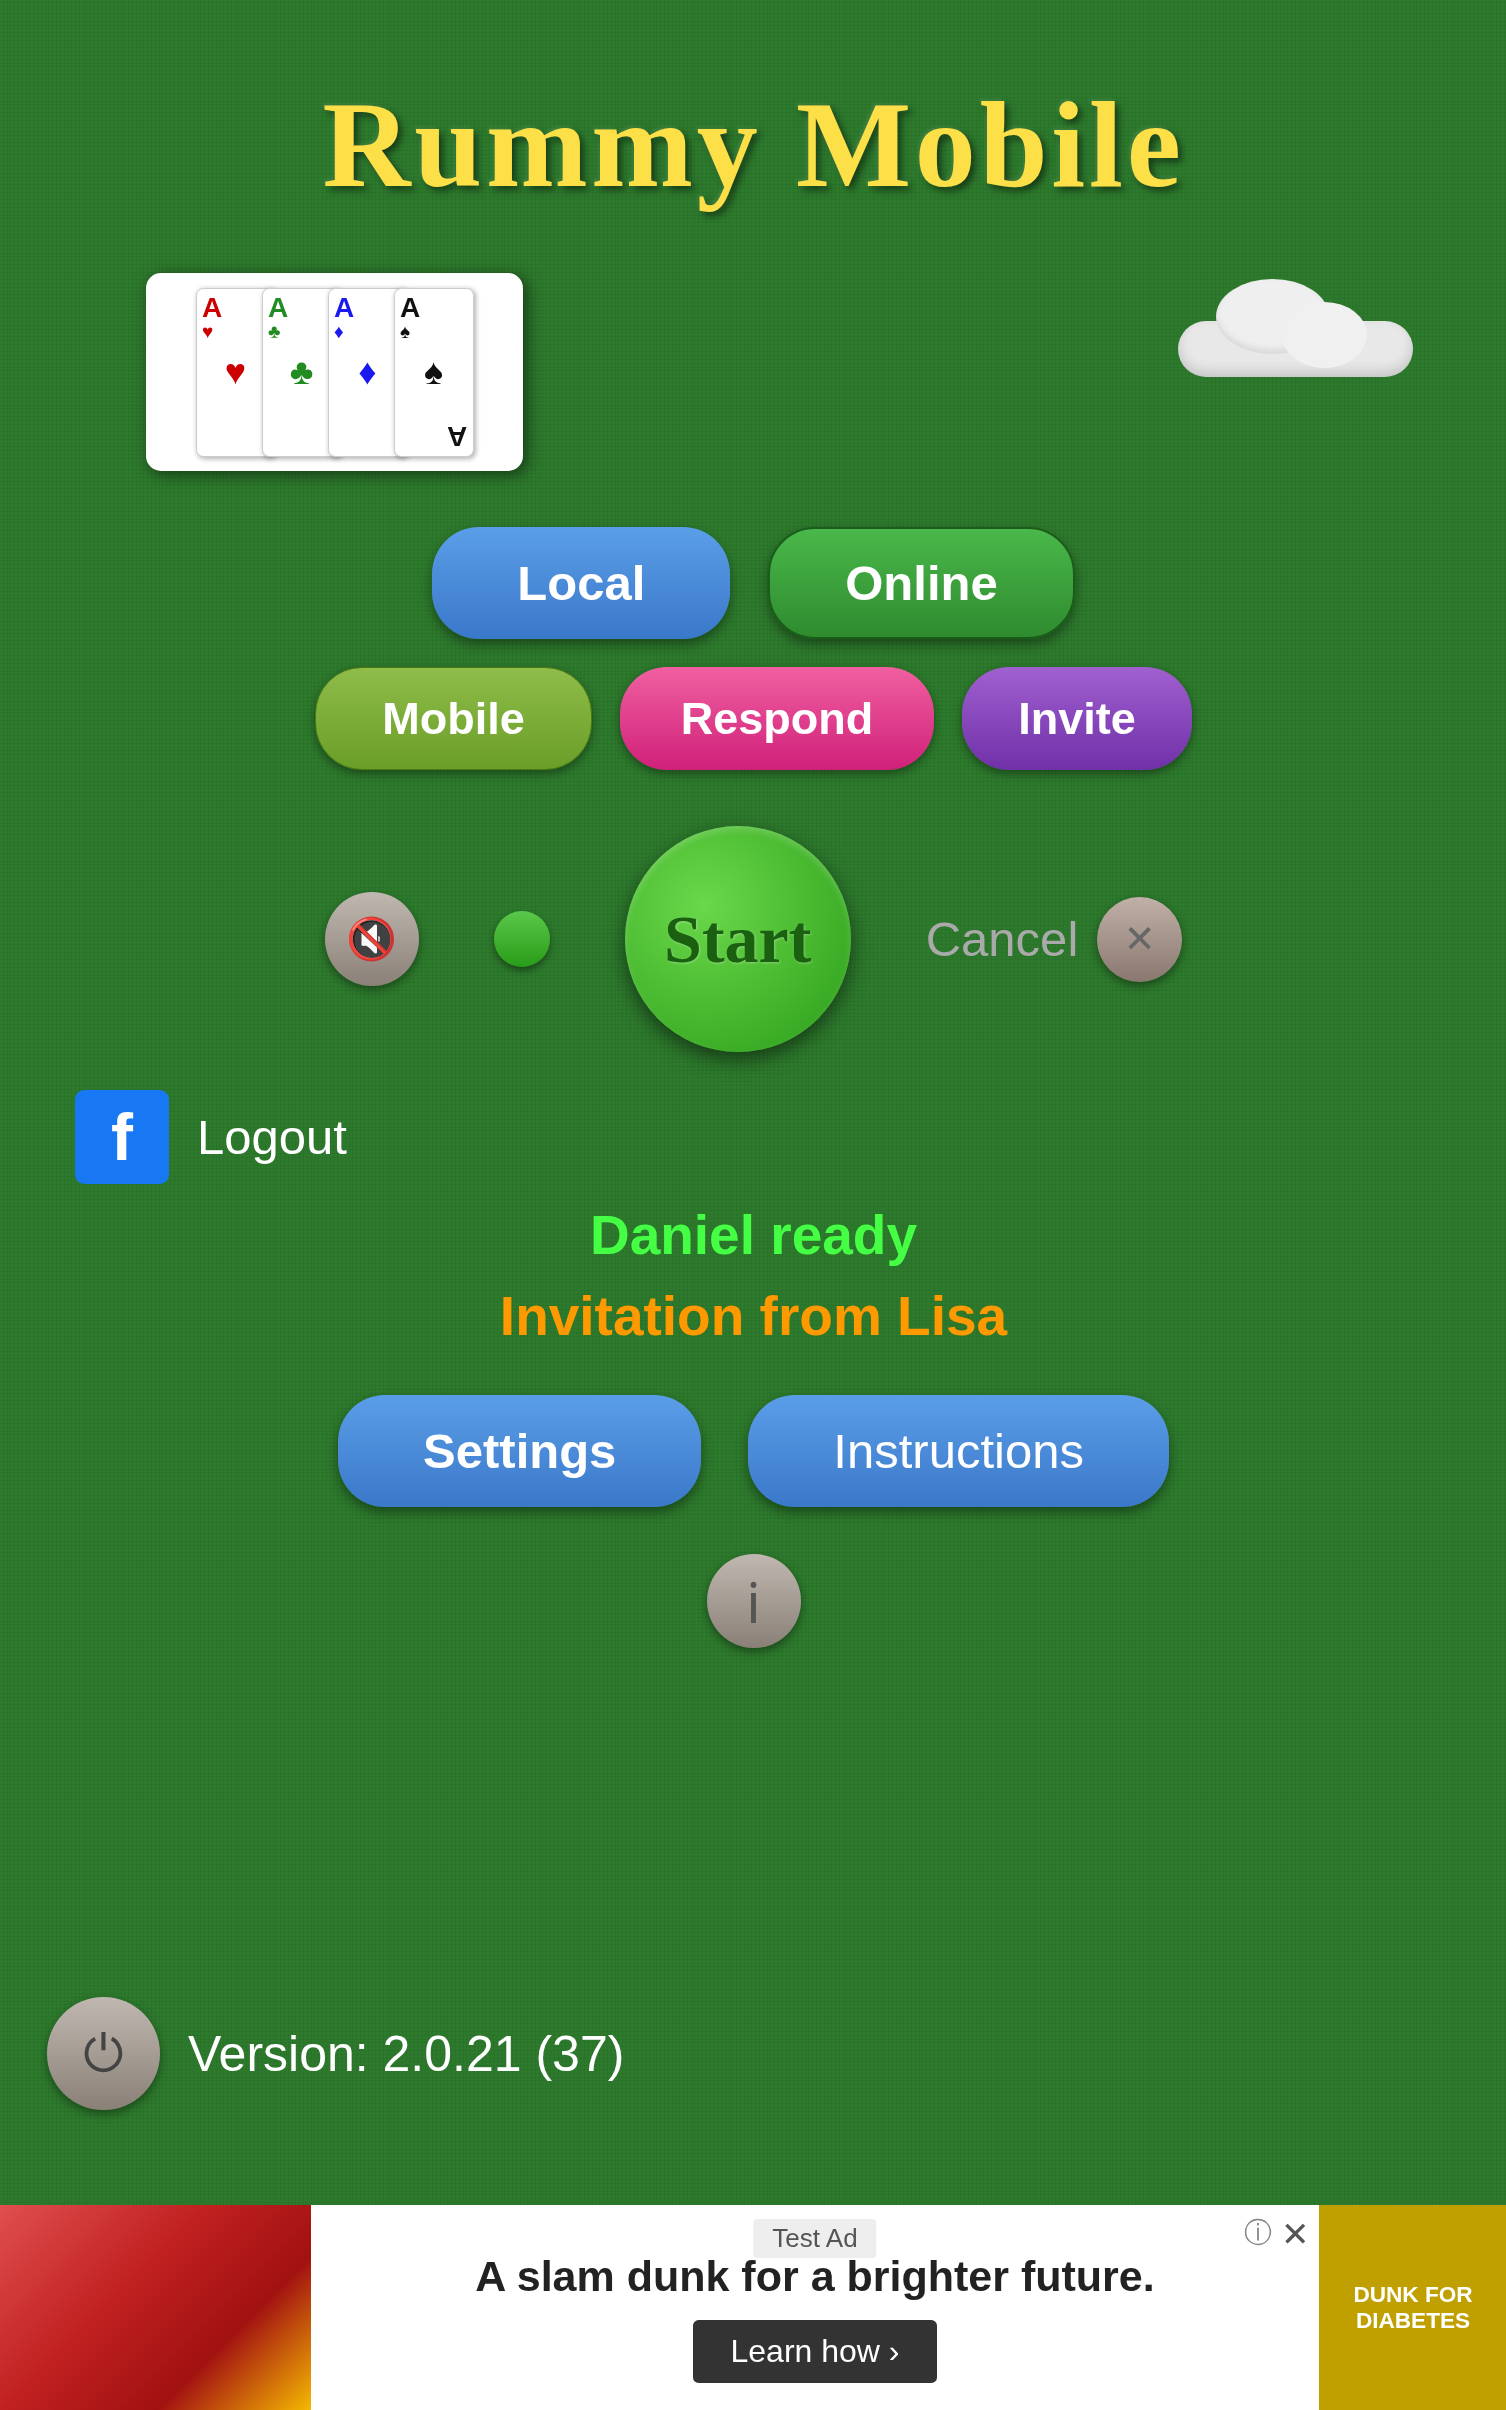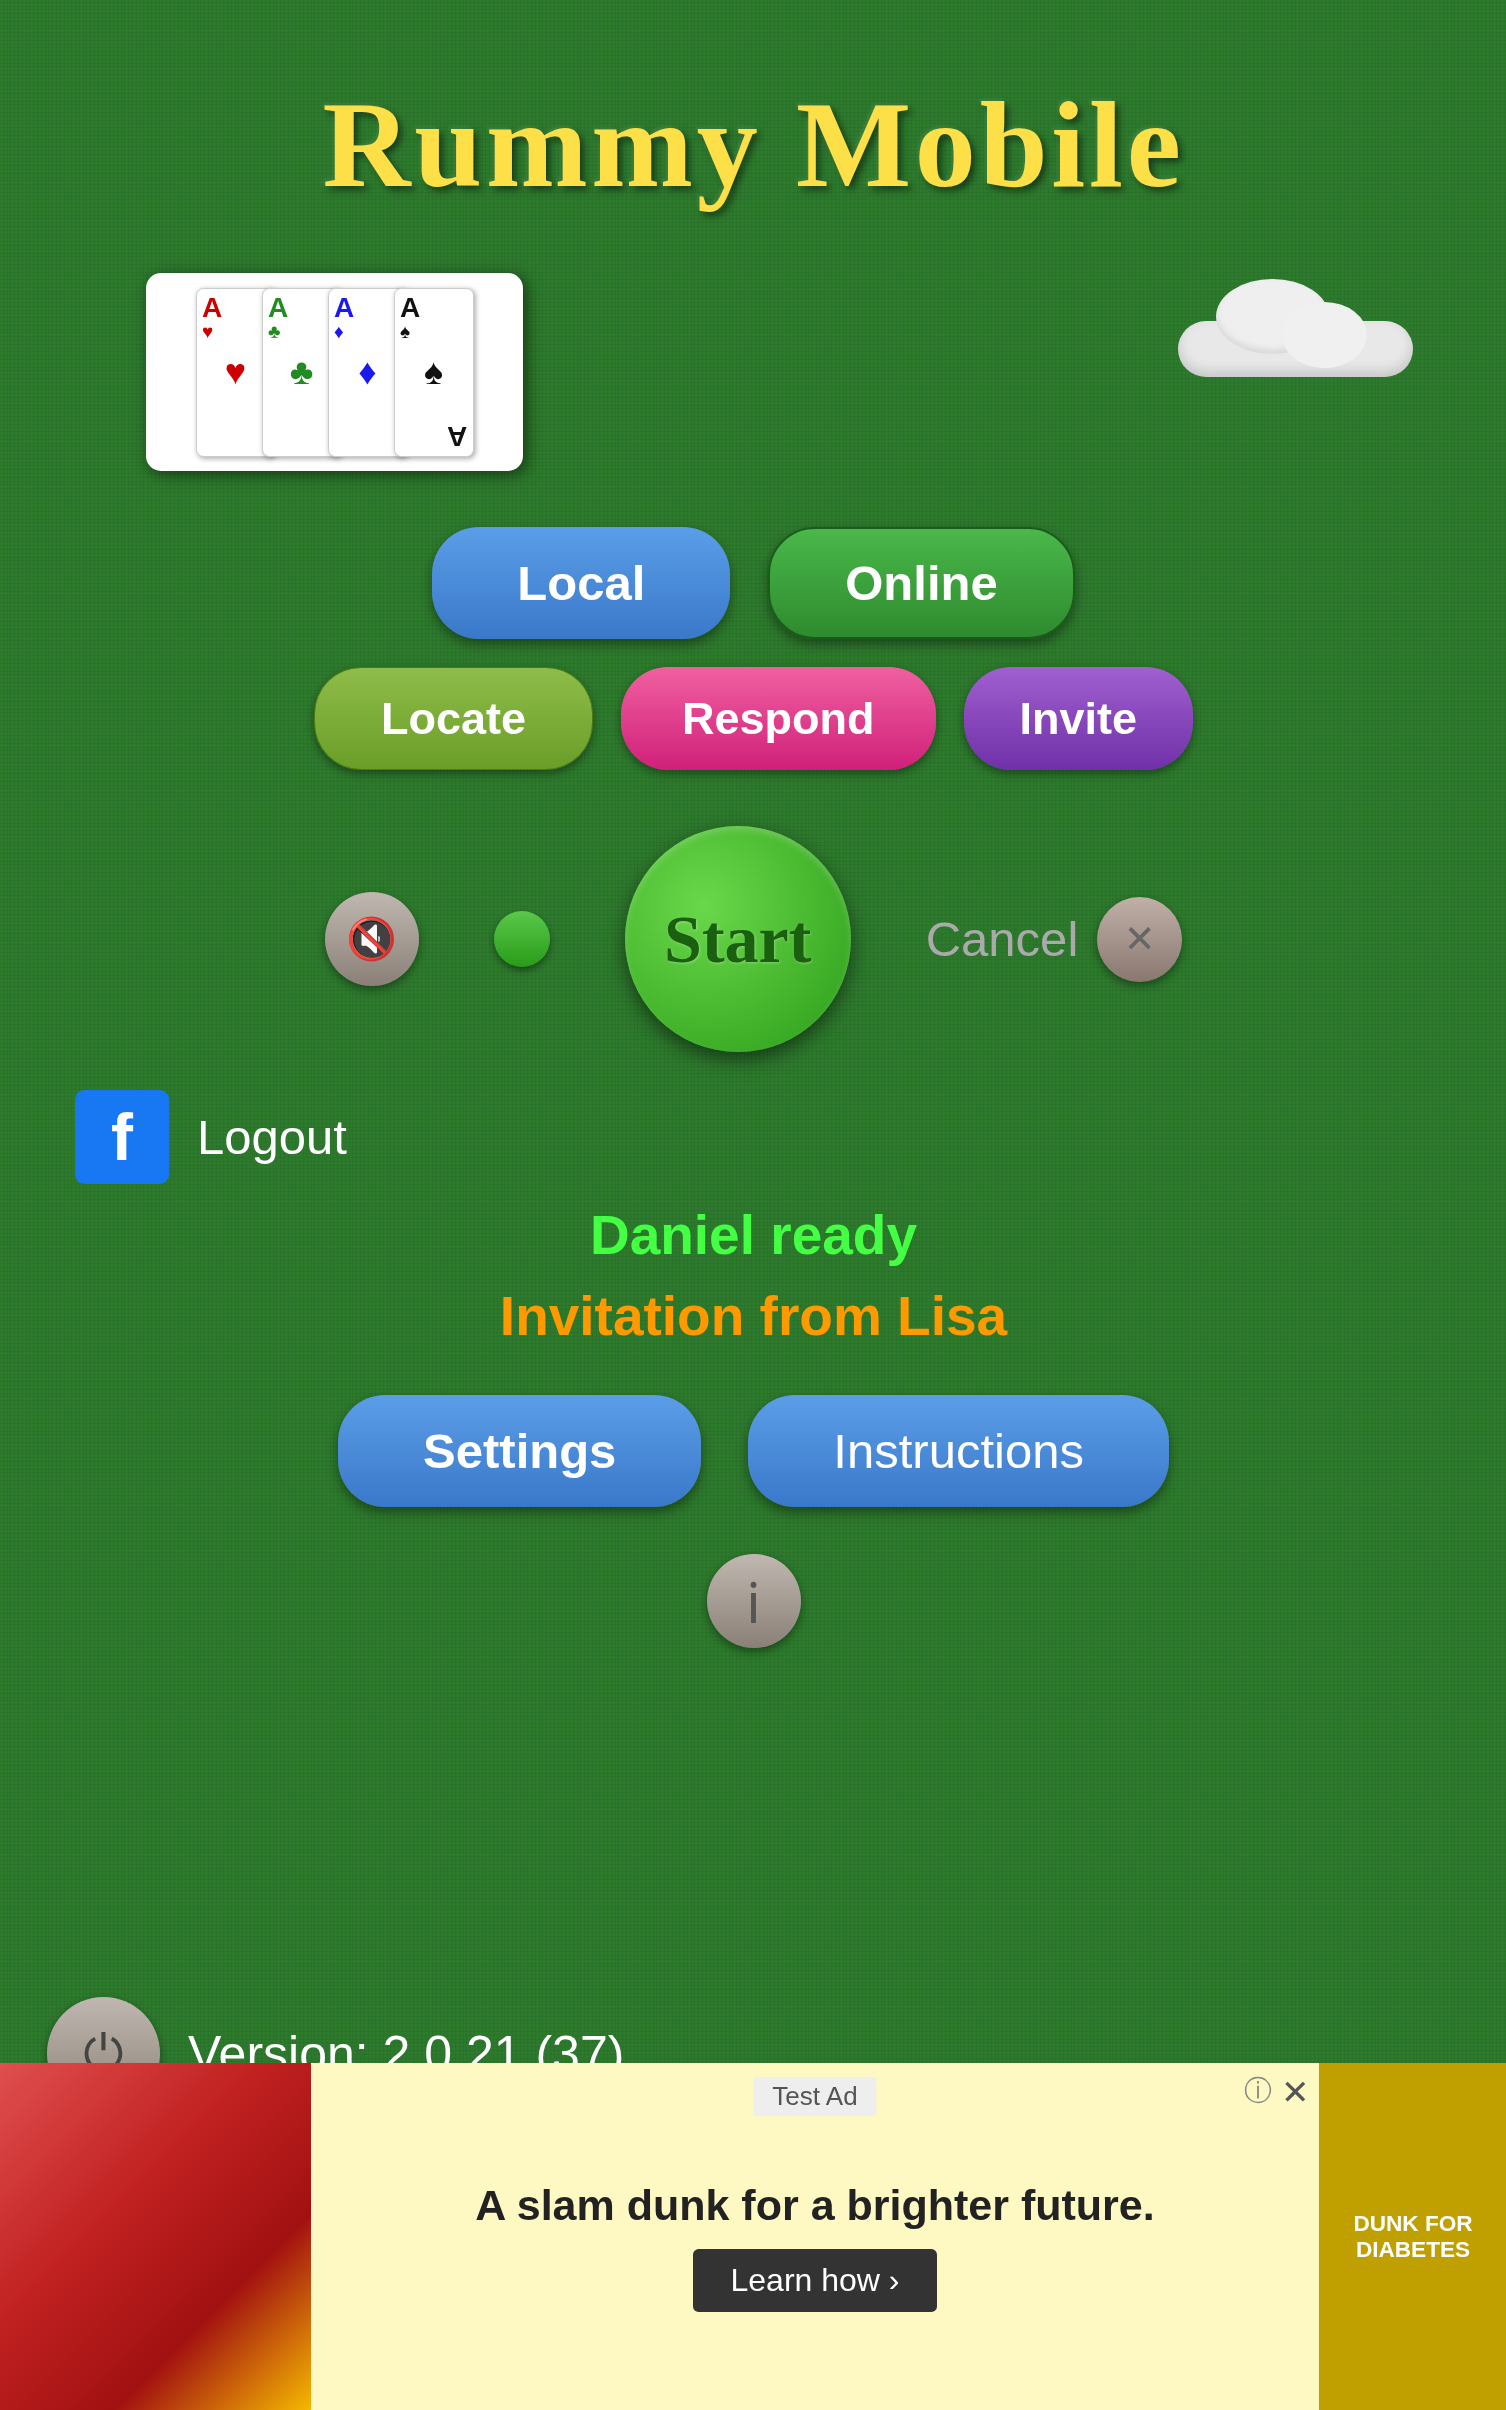--- a/index.html
+++ b/index.html
@@ -398,22 +398,22 @@
       color: #ffffff;
       text-align: center;
     }
 
     
     .ad-banner {
       position: absolute;
       bottom: 0;
       left: 0;
       right: 0;
-      height: 348px;
-      background: #fef9c3;
+      height: 206px;
+      background: #ffffff;
       display: flex;
       align-items: stretch;
       overflow: hidden;
     }
     .ad-image {
       width: 311px;
       background: linear-gradient(135deg, #e04040, #c02020, #a01010);
       display: flex;
       align-items: center;
       justify-content: center;
@@ -534,21 +534,21 @@
 <div class="main-wrap">
 
   <div style="height: 339px;"></div>
 
   <div class="mode-row">
     <button class="btn-local">Local</button>
     <button class="btn-online">Online</button>
   </div>
 
   <div class="submode-row">
-    <button class="btn-locate">Locate</button>
+    <button class="btn-locate">Mobile</button>
     <button class="btn-respond">Respond</button>
     <button class="btn-invite">Invite</button>
   </div>
 
   <div class="controls-row">
     <button class="btn-mute">
       <span>🔇</span>
     </button>
     <button class="btn-player-ready"></button>
     <button class="btn-start">Start</button>

